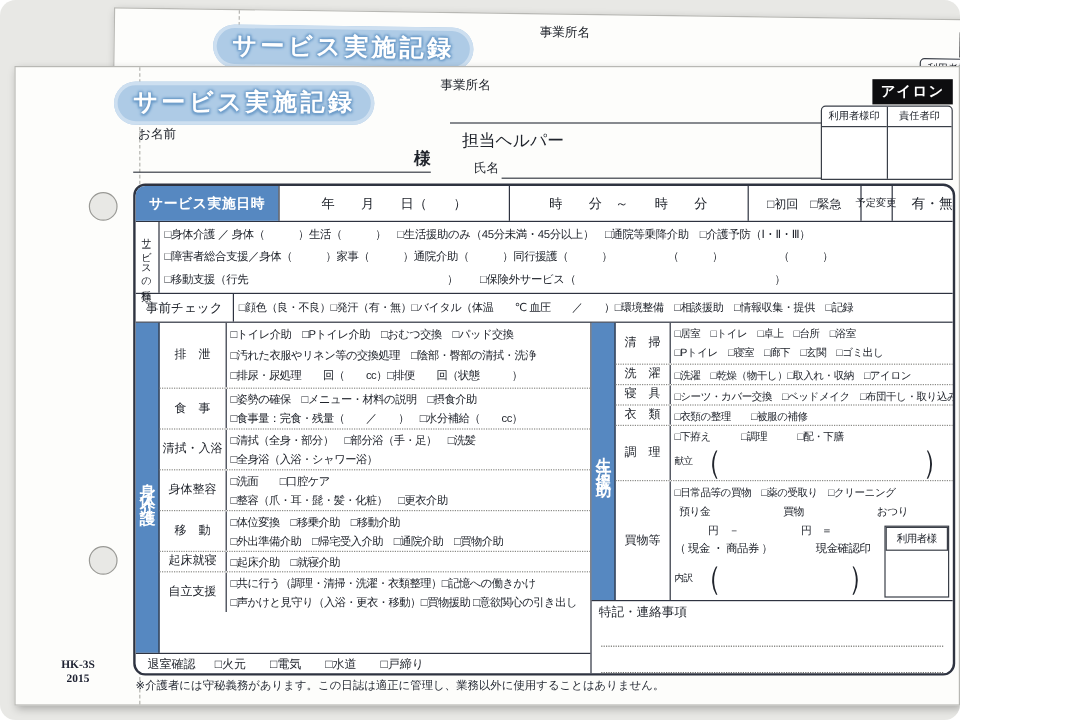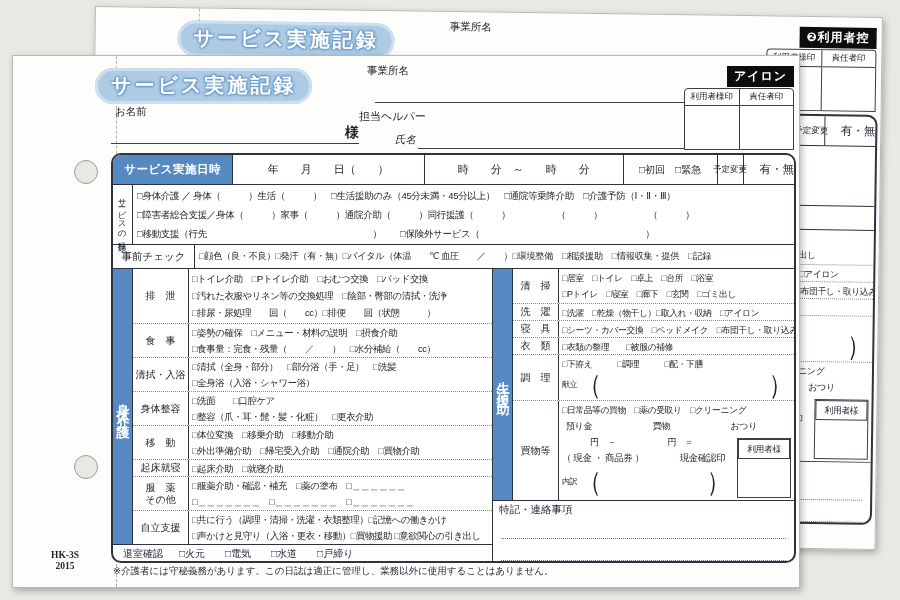--- a/index.html
+++ b/index.html
@@ -1,18 +1,18 @@
 <!DOCTYPE html>
 <html><head>
 <meta charset="utf-8">
 <style>
   * { margin:0; padding:0; box-sizing:border-box; }
   html,body { width:900px; height:600px; overflow:hidden; }
   body { font-family:"Liberation Sans","DejaVu Sans",sans-serif; color:#20242c; }
-  .canvas { position:relative; width:900px; height:600px; background:#e8e8e5; overflow:hidden; }
+  .canvas { position:relative; width:800px; height:600px; background:#e8e8e5; overflow:hidden;border-radius:13px; }
 
   .sheet { position:absolute; width:788px; height:533px; background:#fdfdfb;
            border:1px solid #b8b8b4; box-shadow:2px 3px 7px rgba(0,0,0,.28); }
   .sheet-back  { left:95px; top:6px; transform:rotate(.8deg); transform-origin:0 0; z-index:1; }
   .sheet-front { left:12px; top:55px; z-index:2; }
   .sheet-content { position:absolute; inset:0; }
 
   .perf-line { position:absolute; left:103px; top:0; bottom:0; border-left:1px dashed #b3b3af; }
   .hole { position:absolute; left:61px; width:24px; height:24px; border-radius:50%;
           background:#e8e8e5; border:1px solid #9a9a96; }
@@ -26,22 +26,22 @@
                 background:#aecbe6; border-radius:18px; color:#fff; font-weight:bold;
                 font-size:20px; letter-spacing:3px;
                 text-shadow:1px 1px 2px #6d9cc9,-1px -1px 2px #6d9cc9,1px -1px 2px #6d9cc9,-1px 1px 2px #6d9cc9;
                 box-shadow:inset 0 0 0 3px #cddff0; }
   .name-label { position:absolute; left:102px; top:49px; font-size:10.5px; }
   .name-line  { position:absolute; left:98px; top:64px; width:248px; height:24px;
                 border-bottom:1.2px solid #3a3f48; }
   .sama { position:absolute; left:332px; top:68px; font-size:14px; font-weight:bold; }
   .office-label { position:absolute; left:354px; top:8px; font-size:10.5px; }
   .office-line  { position:absolute; left:362px; top:46px; width:336px; border-bottom:1.2px solid #3a3f48; }
-  .helper-label { position:absolute; left:346px; top:53px; font-size:11px;text-align:right; }
-  .shimei-label { position:absolute; left:382px; top:77px; font-size:10.5px;font-style:italic; }
+  .helper-label { position:absolute; left:372px; top:53px; font-size:14px;text-align:right; }
+  .shimei-label { position:absolute; left:382px; top:77px; font-size:10.5px; }
   .shimei-line  { position:absolute; left:405px; top:92px; width:293px; border-bottom:1.2px solid #3a3f48; }
   .copy-badge { position:absolute; right:5px; top:10px; background:#0d0d0f; color:#fff;
                 font-size:12px; font-weight:bold; padding:2px 7px; letter-spacing:1px; }
   .stamp-table { position:absolute; right:5px; top:32px; width:110px; height:62px;
                  border:1.2px solid #3a3f48; border-radius:4px 4px 0 0; display:flex; background:#fff; }
   .stamp-col { flex:1; display:flex; flex-direction:column; }
   .stamp-col + .stamp-col { border-left:1px solid #3a3f48; }
   .stamp-head { font-size:8.5px; text-align:center; padding:2px 0; border-bottom:1px solid #3a3f48; white-space:nowrap; }
 
   
@@ -422,28 +422,20 @@
                     <div>□外出準備介助　□帰宅受入介助　□通院介助　□買物介助</div>
                   </div>
                 </div>
                 <div class="trow">
                   <div class="rlabel">起床就寝</div>
                   <div class="rcontent">
                     <div>□起床介助　□就寝介助</div>
                   </div>
                 </div>
                 <div class="trow">
-                  <div class="rlabel">服　薬
-その他</div>
-                  <div class="rcontent">
-                    <div>□服薬介助・確認・補充　□薬の塗布　□＿＿＿＿＿＿</div>
-                    <div>□＿＿＿＿＿＿＿　□＿＿＿＿＿＿＿　□＿＿＿＿＿＿＿</div>
-                  </div>
-                </div>
-                <div class="trow">
                   <div class="rlabel">自立支援</div>
                   <div class="rcontent">
                     <div>□共に行う（調理・清掃・洗濯・衣類整理）□記憶への働きかけ</div>
                     <div>□声かけと見守り（入浴・更衣・移動）□買物援助 □意欲関心の引き出し</div>
                   </div>
                 </div>
               </div>
             </div>
             <div class="exit-row">
               <span>退室確認</span>

